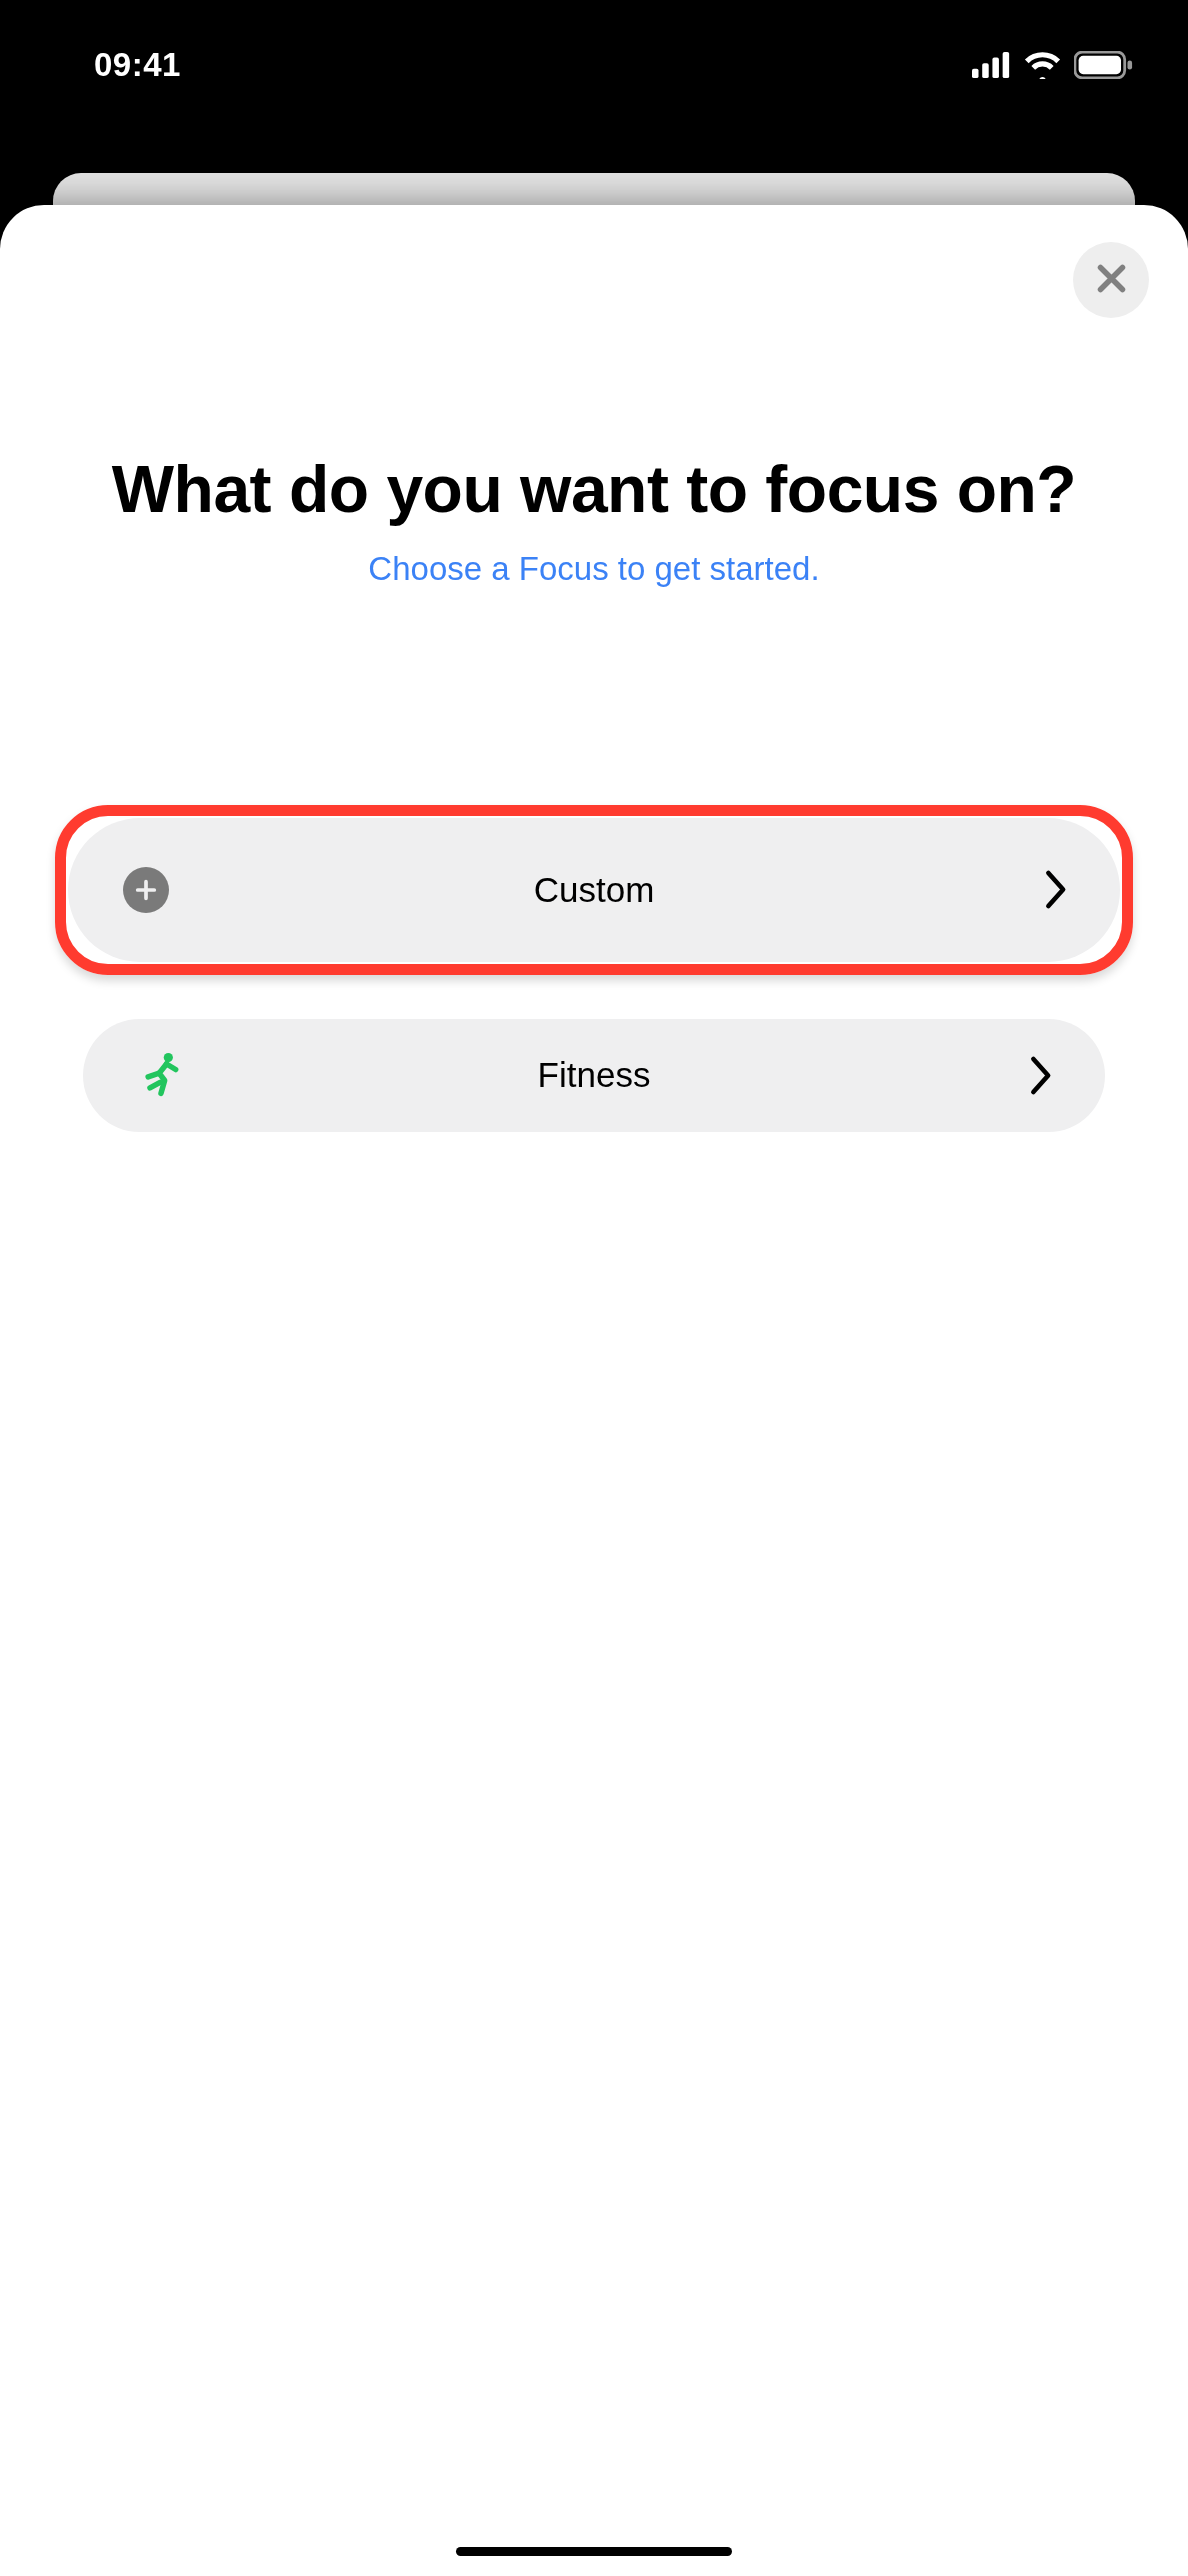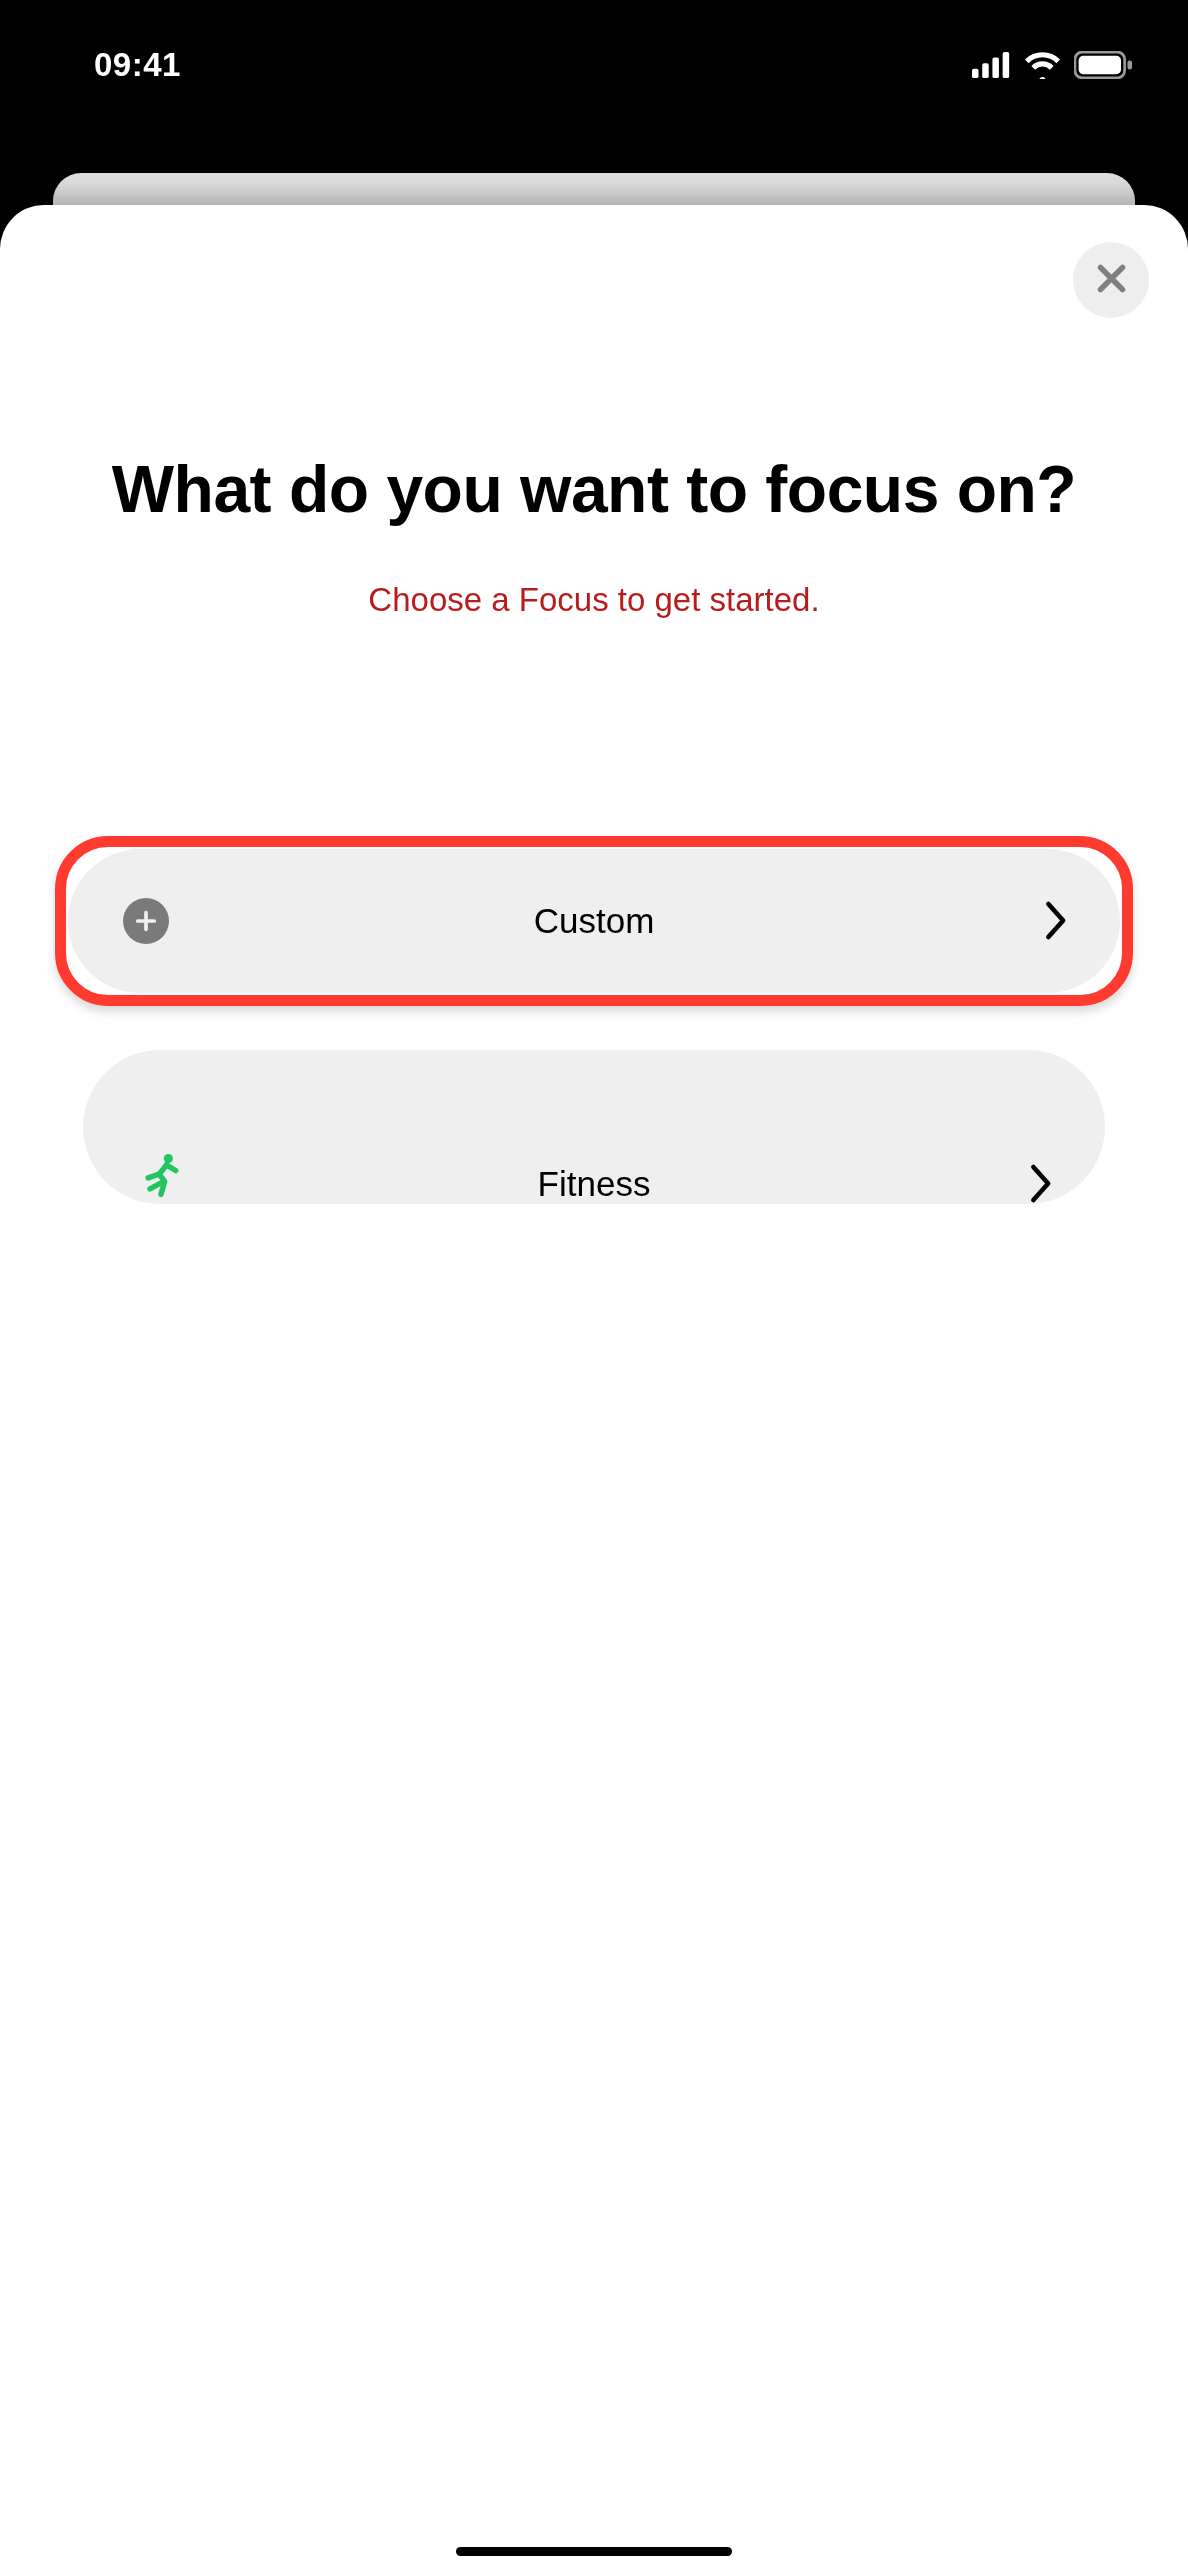--- a/index.html
+++ b/index.html
@@ -87,22 +87,22 @@
       font-weight: 700;
       line-height: 1.15;
       letter-spacing: -0.5px;
       color: #000;
       padding: 0 92px;
       margin-top: 7px;
     }
     .subtitle {
       font-size: 33px;
       font-weight: 400;
-      color: #b91c1c;
-      margin-top: 53px;
+      color: #3b82f6;
+      margin-top: 22px;
     }
     .options {
       margin-top: 217px;
       padding: 0 83px;
     }
     .highlight-wrap {
       border: 11px solid #ff3b2f;
       border-radius: 53px;
       padding: 2px;
       margin: 0 -28px;
@@ -112,22 +112,21 @@
       background: #efeff0;
       border-radius: 83px;
       height: 144px;
       display: flex;
       align-items: center;
       position: relative;
       cursor: pointer;
     }
     .option-row.second {
       margin-top: 44px;
-      height: 154px;
-      align-items: flex-end;
+      height: 113px;
     }
     .row-icon {
       position: absolute;
       left: 50px;
       width: 55px;
       height: 55px;
       display: flex;
       align-items: center;
       justify-content: center;
     }

